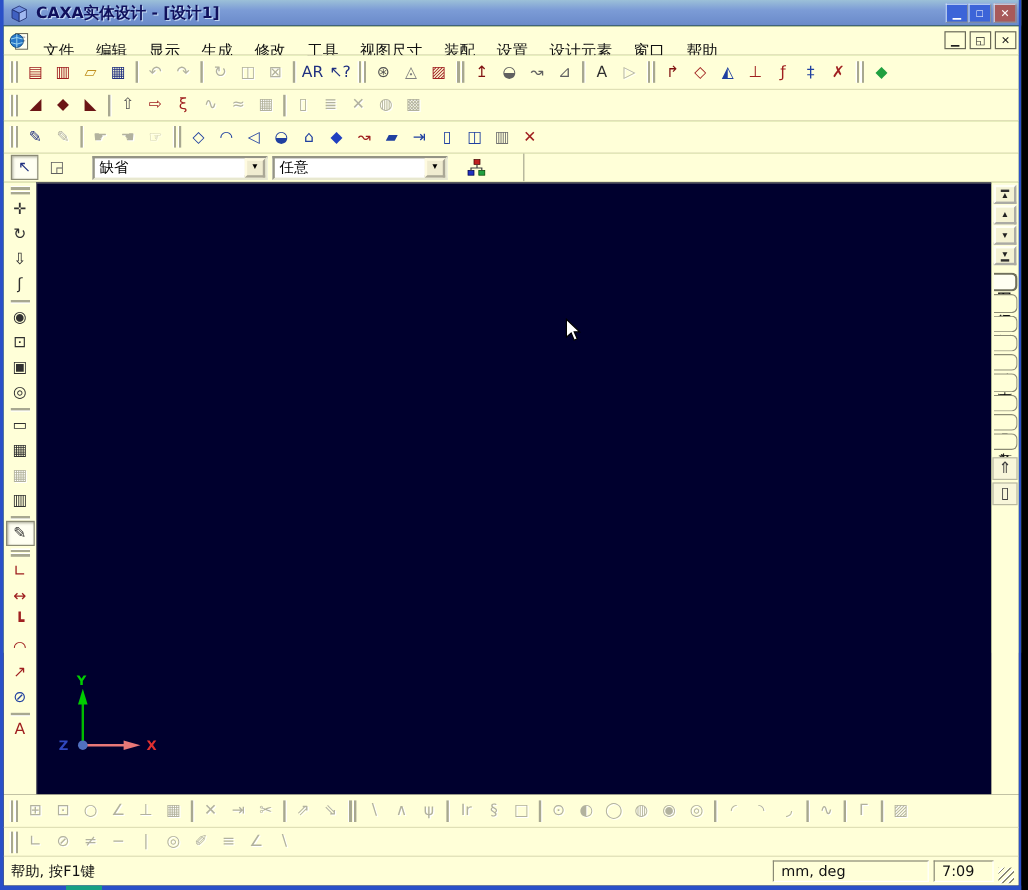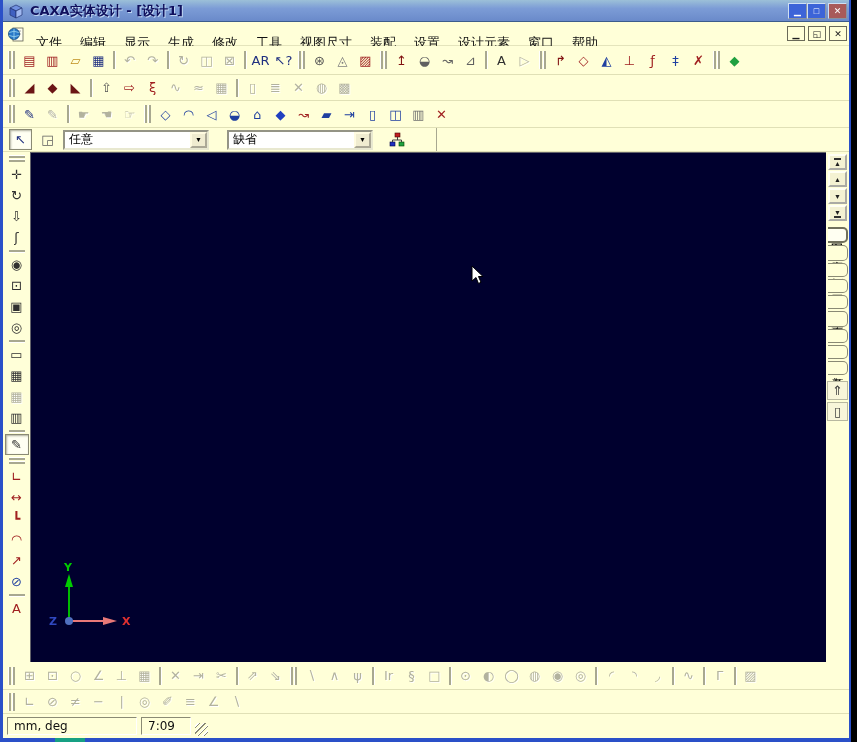--- a/index.html
+++ b/index.html
@@ -357,28 +357,28 @@
     </div>
 
   <div class="tbrow tb4">
     <div class="tb4-inner">
       <button class="tbtn pressed">
         <span class="ic" style="color:#203080;">↖</span>
       </button>
       <button class="tbtn">
         <span class="ic" style="color:#606060;">◲</span>
       </button>
+      <div style="display:flex;width:146px;height:20px;border:2px inset #e8e8d0;background:#fff;align-items:center;margin-left:14px;">
+        <span style="flex:1;font-size:12px;padding:0 4px;">缺省</span>
+        <button style="width:17px;height:16px;background:#f0ecd0;border:2px outset #fffbe0;font-size:7px;padding:0;">
+          <span class="ic">▼</span>
+        </button>
+      </div>
       <div style="display:flex;width:146px;height:20px;border:2px inset #e8e8d0;background:#fff;align-items:center;">
         <span style="flex:1;font-size:12px;padding:0 4px;">任意</span>
-        <button style="width:17px;height:16px;background:#f0ecd0;border:2px outset #fffbe0;font-size:7px;padding:0;">
-          <span class="ic">▼</span>
-        </button>
-      </div>
-      <div style="display:flex;width:146px;height:20px;border:2px inset #e8e8d0;background:#fff;align-items:center;margin-left:14px;">
-        <span style="flex:1;font-size:12px;padding:0 4px;">缺省</span>
         <button style="width:17px;height:16px;background:#f0ecd0;border:2px outset #fffbe0;font-size:7px;padding:0;">
           <span class="ic">▼</span>
         </button>
       </div>
       <button class="tbtn" style="margin-left:8px;">
         <svg width="16" height="16" viewBox="0 0 16 16">
           <rect x="6" y="1" width="5" height="4" fill="#c02020" stroke="#400" stroke-width="0.6"></rect>
           <rect x="1" y="10" width="5" height="4" fill="#2030c0" stroke="#004" stroke-width="0.6"></rect>
           <rect x="10" y="10" width="5" height="4" fill="#20a040" stroke="#040" stroke-width="0.6"></rect>
           <path d="M8.5,5 L8.5,8 M3.5,10 L3.5,8 L12.5,8 L12.5,10" stroke="#404040" stroke-width="1" fill="none"></path>
@@ -637,20 +637,21 @@
       </button>
       <button class="tbtn dis">
         <span class="ic">∠</span>
       </button>
       <button class="tbtn dis">
         <span class="ic">∖</span>
       </button>
     </div>
 
   <div class="statusbar">
+    <span class="st-left">帮助, 按F1键</span>
     <span class="st-pane st-units">mm, deg</span>
     <span class="st-pane st-time">7:09</span>
     <span class="st-grip"></span>
   </div>
 
   <div class="edge-left"></div>
   <div class="edge-right"></div>
   <div class="edge-bottom">
       <span class="seg"></span>
     </div>

